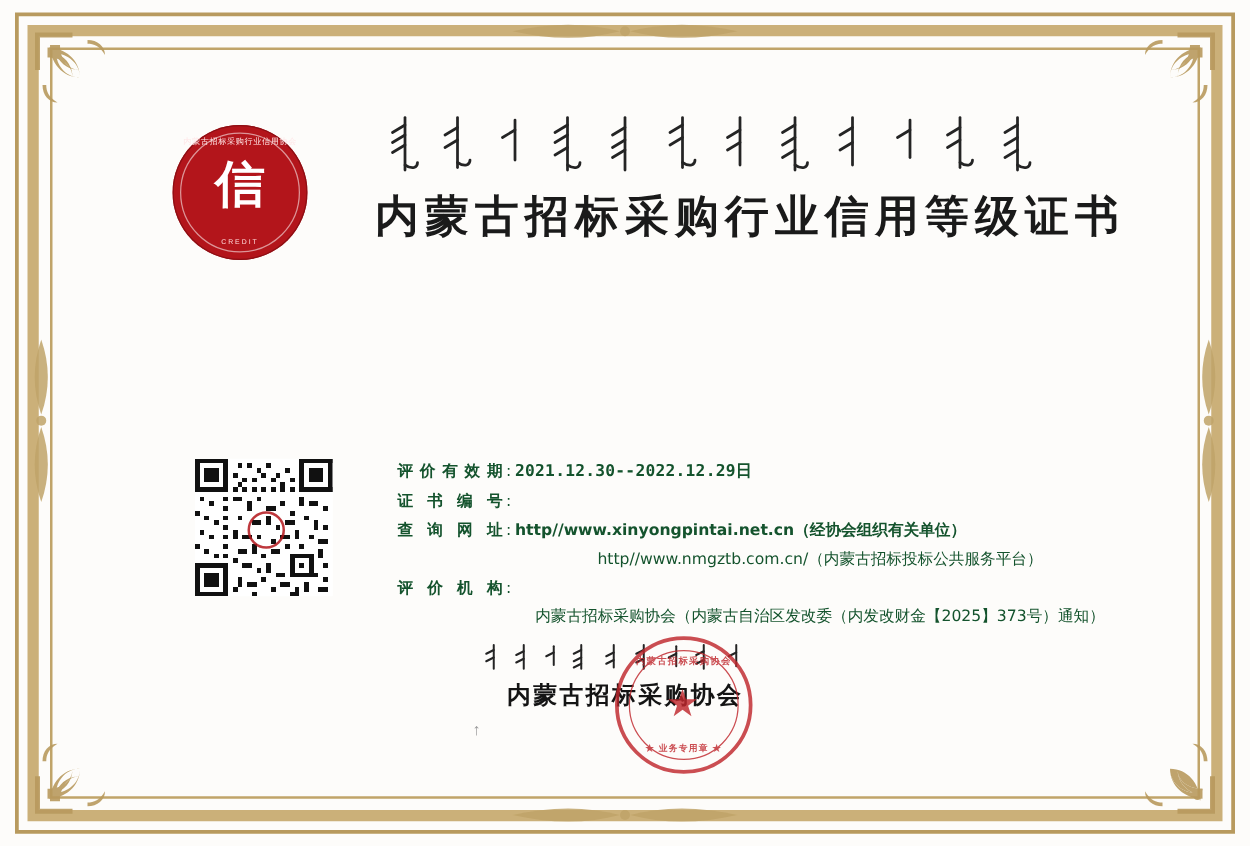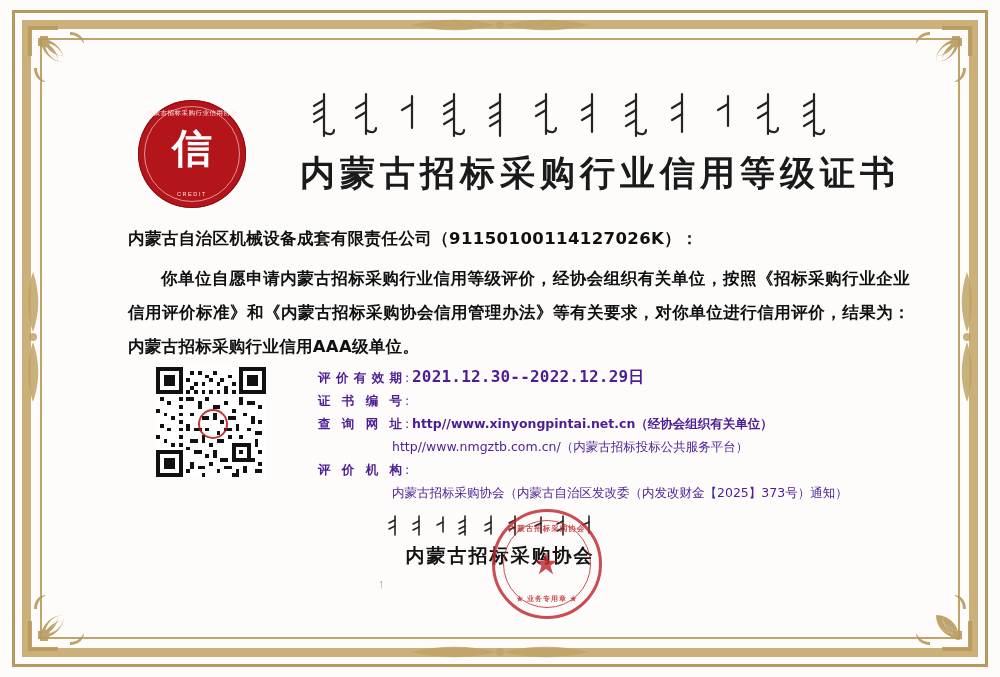--- a/index.html
+++ b/index.html
@@ -172,45 +172,46 @@
     font-weight: bold;
   }
 
   
   .details {
     position: absolute;
     left: 258px;
     top: 305px;
     right: 40px;
     font-size: 12.5px;
-    color: #4c1d95;
+    color: #14532d;
     font-family: "DejaVu Sans", "Liberation Sans", sans-serif;
     line-height: 23px;
   }
   .detail-row {
     display: flex;
     align-items: baseline;
   }
   .detail-label {
     width: 84px;
     flex: 0 0 84px;
     text-align: justify;
     text-align-last: justify;
     font-weight: bold;
     white-space: nowrap;
   }
   .detail-sep { flex: 0 0 10px; text-align: center; }
   .detail-value { flex: 1; font-weight: bold; }
   .detail-value.mono {
     font-family: "DejaVu Sans Mono", "Liberation Mono", monospace;
-    font-size: 16px;
+    font-size: 13px;
     letter-spacing: 0.2px;
   }
   .detail-cont {
-    margin-left: 74px;
+    margin-left: 94px;
+    text-align: center;
   }
 
   
   .qr {
     position: absolute;
     left: 96px;
     top: 307px;
     width: 110px;
     height: 110px;
     background: #fff;
@@ -466,24 +467,20 @@
                 <path d="M24 12 L14 18 M24 22 L14 28 M24 32 L14 38"></path>
                 <path d="M24 44 C30 48 34 46 34 42"></path>
               </g>
             </g>
           </svg>
         </div>
         <div class="main-title">内蒙古招标采购行业信用等级证书</div>
       </div>
     </div>
 
-    <div class="body-text">
-      <div class="recipient">内蒙古自治区机械设备成套有限责任公司（91150100114127026K）：</div>
-      <div class="para">你单位自愿申请内蒙古招标采购行业信用等级评价，经协会组织有关单位，按照《招标采购行业企业信用评价标准》和《内蒙古招标采购协会信用管理办法》等有关要求，对你单位进行信用评价，结果为：内蒙古招标采购行业信用AAA级单位。</div>
-    </div>
 
     <div class="qr">
       <svg width="110" height="110" viewBox="0 0 29 29" shape-rendering="crispEdges">
         <rect width="29" height="29" fill="#ffffff"></rect>
         <g fill="#111111">
 
           <rect x="0" y="0" width="7" height="1"></rect>
             <rect x="0" y="6" width="7" height="1"></rect>
           <rect x="0" y="0" width="1" height="7"></rect>
             <rect x="6" y="0" width="1" height="7"></rect>

